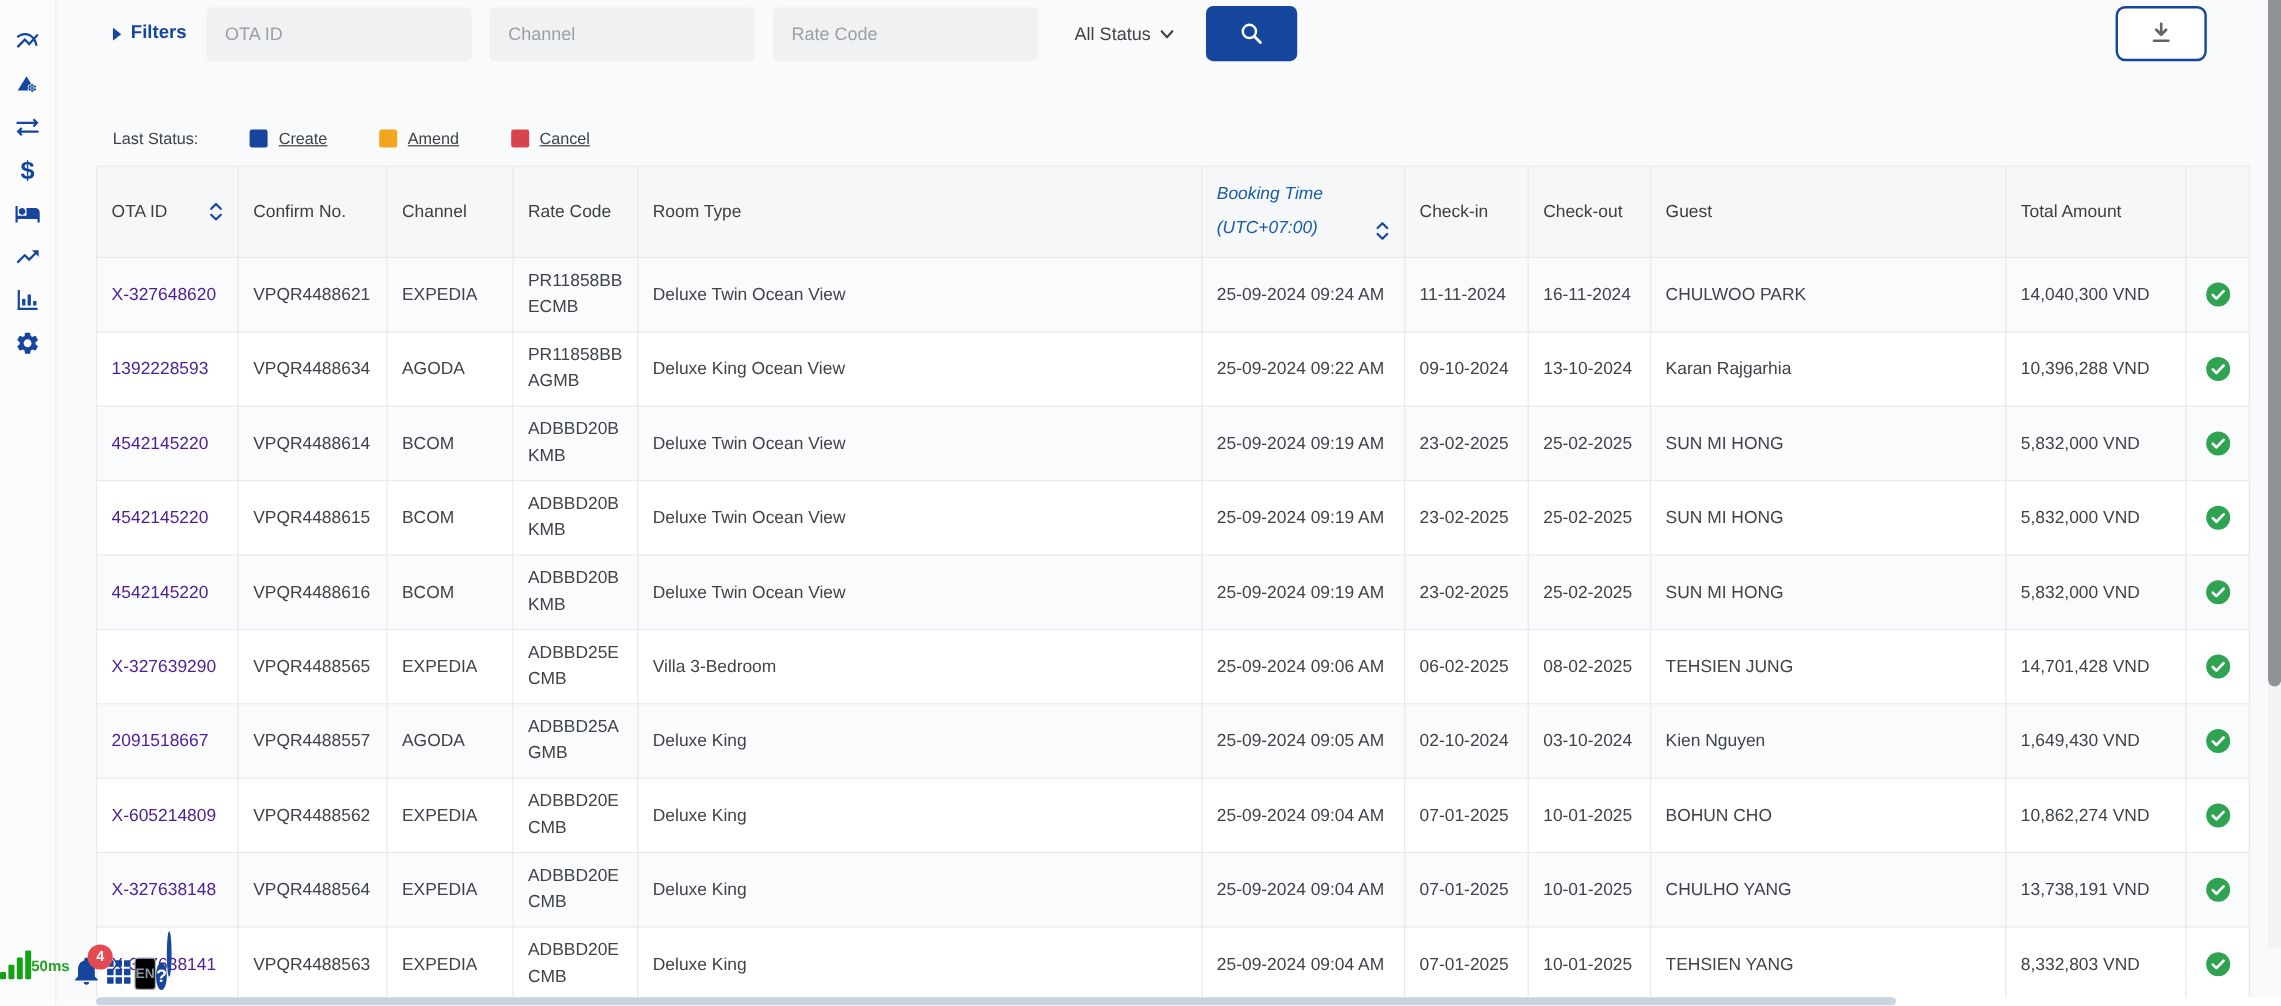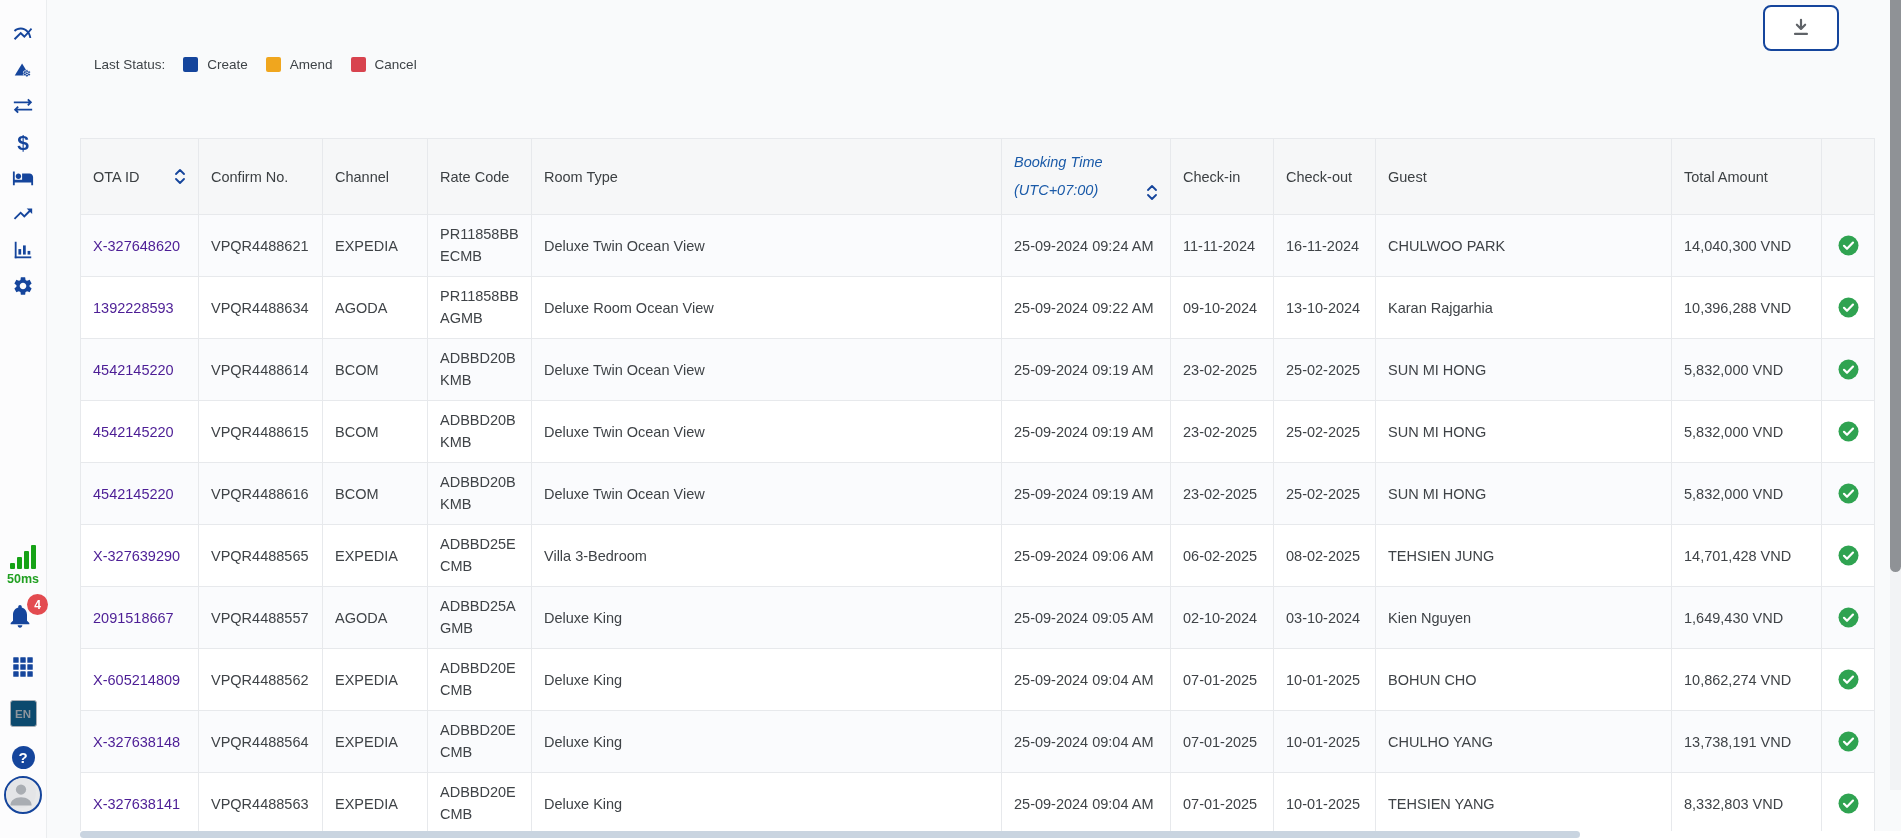--- a/index.html
+++ b/index.html
@@ -12,35 +12,35 @@
   
   .sidebar{
     position:absolute;left:0;top:0;width:46px;height:838px;
     background:#fcfcfd;border-right:1px solid #ebedef;
     display:flex;flex-direction:column;align-items:center;z-index:5;
   }
   .nav-top{display:flex;flex-direction:column;align-items:center;padding-top:16px;}
   .nav-item{width:30px;height:36px;display:flex;align-items:center;justify-content:center;cursor:pointer;}
   .nav-item svg{display:block;}
   .dollar{font-size:21px;font-weight:bold;color:#15459c;line-height:1;}
-  .nav-bottom{position:absolute;bottom:0;left:0;width:46px;display:flex;flex-direction:column;align-items:center;}
+  .nav-bottom{position:absolute;bottom:0;left:0;width:46px;display:flex;flex-direction:row;align-items:center;}
   .sig-bars{display:flex;align-items:flex-end;gap:2px;height:24px;}
   .sig-bars i{display:block;width:5px;background:#16a216;border-radius:1px;}
   .latency{color:#22a022;font-size:12.5px;margin-top:3px;font-weight:bold;}
   .bell-wrap{position:relative;margin-top:16px;width:34px;height:34px;}
   .badge{
     position:absolute;top:-8px;right:-8px;width:21px;height:21px;border-radius:50%;
     background:#e34b50;color:#fff;font-size:12px;font-weight:bold;
     display:flex;align-items:center;justify-content:center;
   }
   .grid-icon{margin-top:18px;}
   .lang-box{
     margin-top:16px;width:25px;height:25px;border:1.5px solid #a8aeb5;border-radius:3px;
     color:#8d959d;font-size:11.5px;font-weight:bold;display:flex;align-items:center;justify-content:center;
-    background:#0c4a6e;
+    background:#000000;
   }
   .help-circle{
     margin-top:19px;width:23px;height:23px;border-radius:50%;background:#15459c;color:#fff;
     font-size:15px;font-weight:bold;display:flex;align-items:center;justify-content:center;
   }
   .avatar{
     margin-top:7px;margin-bottom:24px;width:34px;height:34px;border-radius:50%;
     border:2px solid #15459c;overflow:hidden;background:#e8e9ea;
   }
   
@@ -57,21 +57,21 @@
   .status-select{display:flex;align-items:center;gap:8px;margin-left:31px;font-size:15px;color:#3f4347;cursor:pointer;}
   .search-btn{
     margin-left:27px;width:76px;height:46px;border:none;border-radius:6px;background:#15459c;
     display:flex;align-items:center;justify-content:center;cursor:pointer;
   }
   .download-btn{
     position:absolute;top:5px;right:51px;width:72px;height:42px;background:#fff;
     border:2px solid #15459c;border-radius:8px;display:flex;align-items:center;justify-content:center;cursor:pointer;
   }
   .legend-row{display:flex;align-items:center;margin:57px 0 0 48px;font-size:13.5px;color:#3e4347;}
-  .legend-item{display:flex;align-items:center;margin-left:18px;}
+  .legend-item{display:flex;align-items:center;margin-left:43px;text-decoration:underline;}
   .legend-item:first-of-type{margin-left:23px;}
   .swatch{width:15px;height:15px;border-radius:2px;margin-right:9px;}
   
   .table-wrap{position:absolute;left:34px;top:138px;}
   table{border-collapse:collapse;table-layout:fixed;background:#fff;width:1794px;}
   col.c0{width:118px}col.c1{width:124px}col.c2{width:105px}col.c3{width:104px}
   col.c4{width:470px}col.c5{width:169px}col.c6{width:103px}col.c7{width:102px}
   col.c8{width:296px}col.c9{width:150px}col.c10{width:53px}
   th,td{border:1px solid #e7e9ec;padding:0 12px;text-align:left;vertical-align:middle;}
   thead th{height:75px;background:#f6f7f8;color:#3c4043;font-weight:normal;font-size:14.5px;}
@@ -192,20 +192,43 @@
           <circle cx="12" cy="12" r="12" fill="#e4e5e7"></circle>
           <circle cx="12" cy="9.2" r="4.1" fill="#a9adb2"></circle>
           <path d="M3.5 22c0-4.2 3.8-6.6 8.5-6.6s8.5 2.4 8.5 6.6z" fill="#a9adb2"></path>
         </svg>
     </div>
   </div>
 </div>
 
 <div class="main">
 
+  <div class="filter-bar">
+    <div class="filters-label">
+      <svg width="7" height="11" viewBox="0 0 7 11">
+          <path d="M0 0 L7 5.5 L0 11 Z" fill="#15459c"></path>
+        </svg>
+      <span>Filters</span>
+    </div>
+    <input class="f-input" type="text" placeholder="OTA ID" style="">
+    <input class="f-input" type="text" placeholder="Channel" style="">
+    <input class="f-input" type="text" placeholder="Rate Code" style="">
+    <div class="status-select">
+      <span>All Status</span>
+      <svg width="11" height="7" viewBox="0 0 11 7">
+          <path d="M1 1 L5.5 6 L10 1" stroke="#3f4347" stroke-width="1.8" fill="none" stroke-linecap="round"></path>
+        </svg>
+    </div>
+    <button class="search-btn">
+      <svg width="22" height="22" viewBox="0 0 24 24">
+          <circle cx="10" cy="10" r="6" stroke="#fff" stroke-width="2.2" fill="none"></circle>
+          <line x1="14.8" y1="14.8" x2="20" y2="20" stroke="#fff" stroke-width="2.6" stroke-linecap="round"></line>
+        </svg>
+    </button>
+  </div>
 
   <div class="download-btn">
     <svg width="22" height="22" viewBox="0 0 24 24">
         <path d="M12 3 v9 M7.5 8.5 L12 13 l4.5-4.5" stroke="#5f6368" stroke-width="2.4" fill="none" stroke-linecap="round" stroke-linejoin="round"></path>
         <path d="M5.5 18.5 h13" stroke="#5f6368" stroke-width="2.4" stroke-linecap="round"></path>
       </svg>
   </div>
 
   <div class="legend-row">
     <span>Last Status:</span>
@@ -287,21 +310,21 @@
             <td class="status-cell"><span class="check-circle"><svg width="21" height="21" viewBox="0 0 21 21">
                   <circle cx="10.5" cy="10.5" r="10" fill="#2fa351"></circle>
                   <path d="M6 10.8 l3 3 l6-6.2" stroke="#fff" stroke-width="2.2" fill="none" stroke-linecap="round" stroke-linejoin="round"></path>
                 </svg></span></td>
           </tr>
           <tr>
             <td><a class="ota-link">1392228593</a></td>
             <td>VPQR4488634</td>
             <td>AGODA</td>
             <td class="rate">PR11858BBAGMB</td>
-            <td>Deluxe Room Ocean View</td>
+            <td>Deluxe King Ocean View</td>
             <td class="nowrap">25-09-2024 09:22 AM</td>
             <td class="nowrap">09-10-2024</td>
             <td class="nowrap">13-10-2024</td>
             <td>Karan Rajgarhia</td>
             <td class="nowrap">10,396,288 VND</td>
             <td class="status-cell"><span class="check-circle"><svg width="21" height="21" viewBox="0 0 21 21">
                   <circle cx="10.5" cy="10.5" r="10" fill="#2fa351"></circle>
                   <path d="M6 10.8 l3 3 l6-6.2" stroke="#fff" stroke-width="2.2" fill="none" stroke-linecap="round" stroke-linejoin="round"></path>
                 </svg></span></td>
           </tr>

